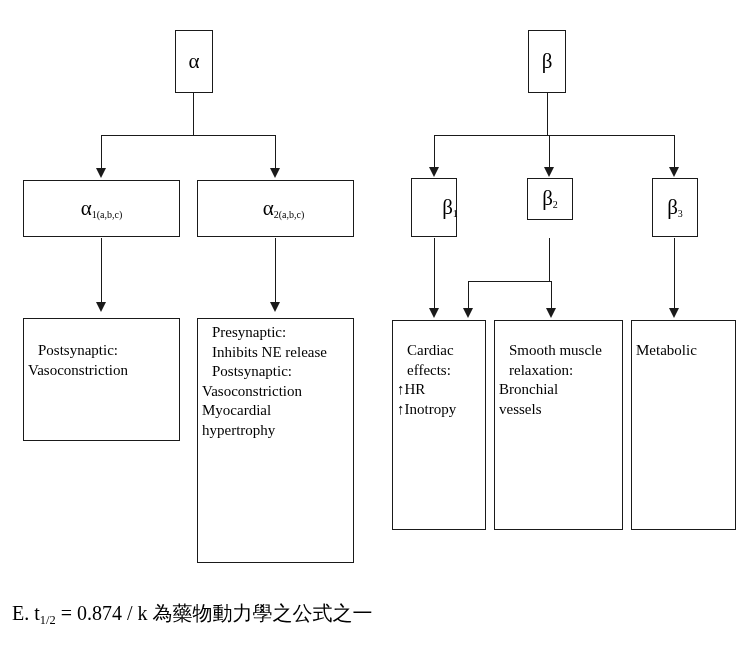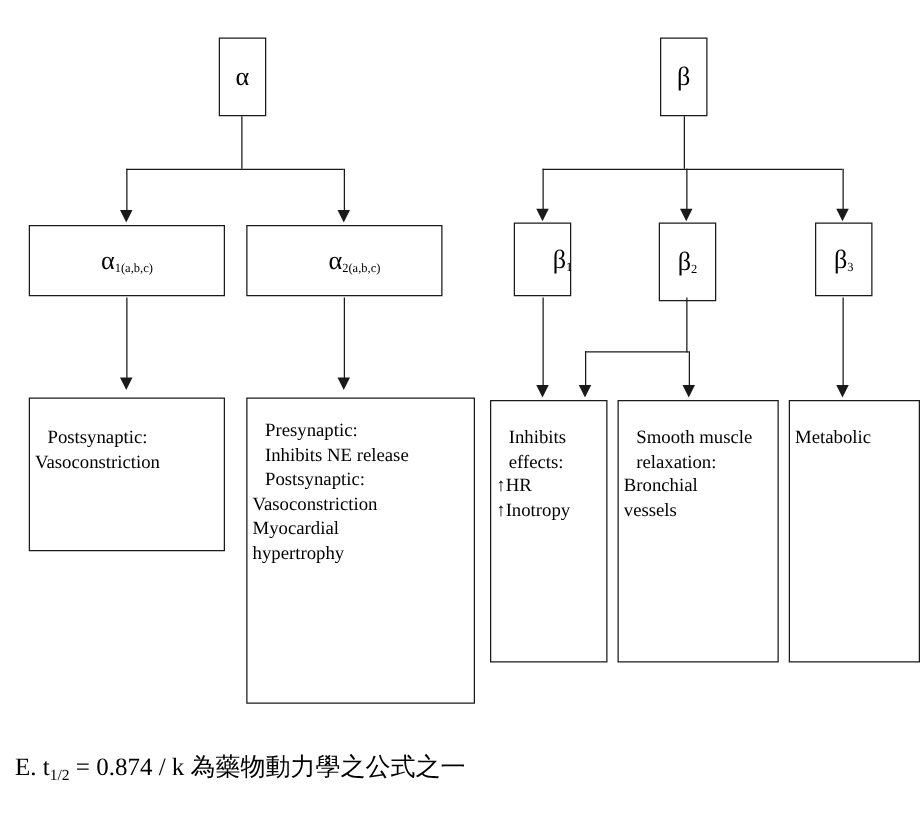--- a/index.html
+++ b/index.html
@@ -108,21 +108,21 @@
   <div class="vline" style="left:275px; top:238px; height:66px;"></div>
   <div class="arrowhead" style="left:270px; top:302px;"></div>
 
   <div class="node" style="left:23px; top:318px; width:157px; height:123px; padding-top:22px;">
     <div class="boxtext">
       <span class="ln left">Postsynaptic:</span>
       <span class="ln ctr">Vasoconstriction</span>
     </div>
   </div>
 
-  <div class="node" style="left:197px; top:318px; width:183px; height:245px; padding-top:17px;">
+  <div class="node" style="left:197px; top:318px; width:157px; height:245px; padding-top:4px;">
     <div class="boxtext">
       <span class="ln left">Presynaptic:</span>
       <span class="ln left">Inhibits NE release</span>
       <span class="ln left">Postsynaptic:</span>
       <span class="ln ctr">Vasoconstriction</span>
       <span class="ln ctr">Myocardial</span>
       <span class="ln ctr">hypertrophy</span>
     </div>
   </div>
 
@@ -140,21 +140,21 @@
   <div class="vline" style="left:549px; top:135px; height:33px;"></div>
   <div class="arrowhead" style="left:544px; top:167px;"></div>
 
   <div class="vline" style="left:674px; top:135px; height:33px;"></div>
   <div class="arrowhead" style="left:669px; top:167px;"></div>
 
   <div class="node center-v" style="left:411px; top:178px; width:46px; height:59px;padding-left:32px;">
     <span class="greek"><span>β</span><span class="sub">1</span></span>
   </div>
 
-  <div class="node center-v" style="left:527px; top:178px; width:46px; height:63px;">
+  <div class="node center-v" style="left:527px; top:178px; width:46px; height:42px;">
     <span class="greek"><span>β</span><span class="sub">2</span></span>
   </div>
 
   <div class="node center-v" style="left:652px; top:178px; width:46px; height:59px;">
     <span class="greek"><span>β</span><span class="sub">3</span></span>
   </div>
 
   <div class="vline" style="left:434px; top:238px; height:72px;"></div>
   <div class="arrowhead" style="left:429px; top:308px;"></div>
 
@@ -163,21 +163,21 @@
   <div class="vline" style="left:468px; top:281px; height:29px;"></div>
   <div class="arrowhead" style="left:463px; top:308px;"></div>
   <div class="vline" style="left:551px; top:281px; height:29px;"></div>
   <div class="arrowhead" style="left:546px; top:308px;"></div>
 
   <div class="vline" style="left:674px; top:238px; height:72px;"></div>
   <div class="arrowhead" style="left:669px; top:308px;"></div>
 
   <div class="node" style="left:392px; top:320px; width:94px; height:210px; padding-top:20px;">
     <div class="boxtext">
-      <span class="ln left">Inhibits</span>
+      <span class="ln left">Cardiac</span>
       <span class="ln left">effects:</span>
       <span class="ln ctr">↑HR</span>
       <span class="ln ctr">↑Inotropy</span>
     </div>
   </div>
 
   <div class="node" style="left:494px; top:320px; width:129px; height:210px; padding-top:20px;">
     <div class="boxtext">
       <span class="ln left">Smooth muscle</span>
       <span class="ln left">relaxation:</span>

